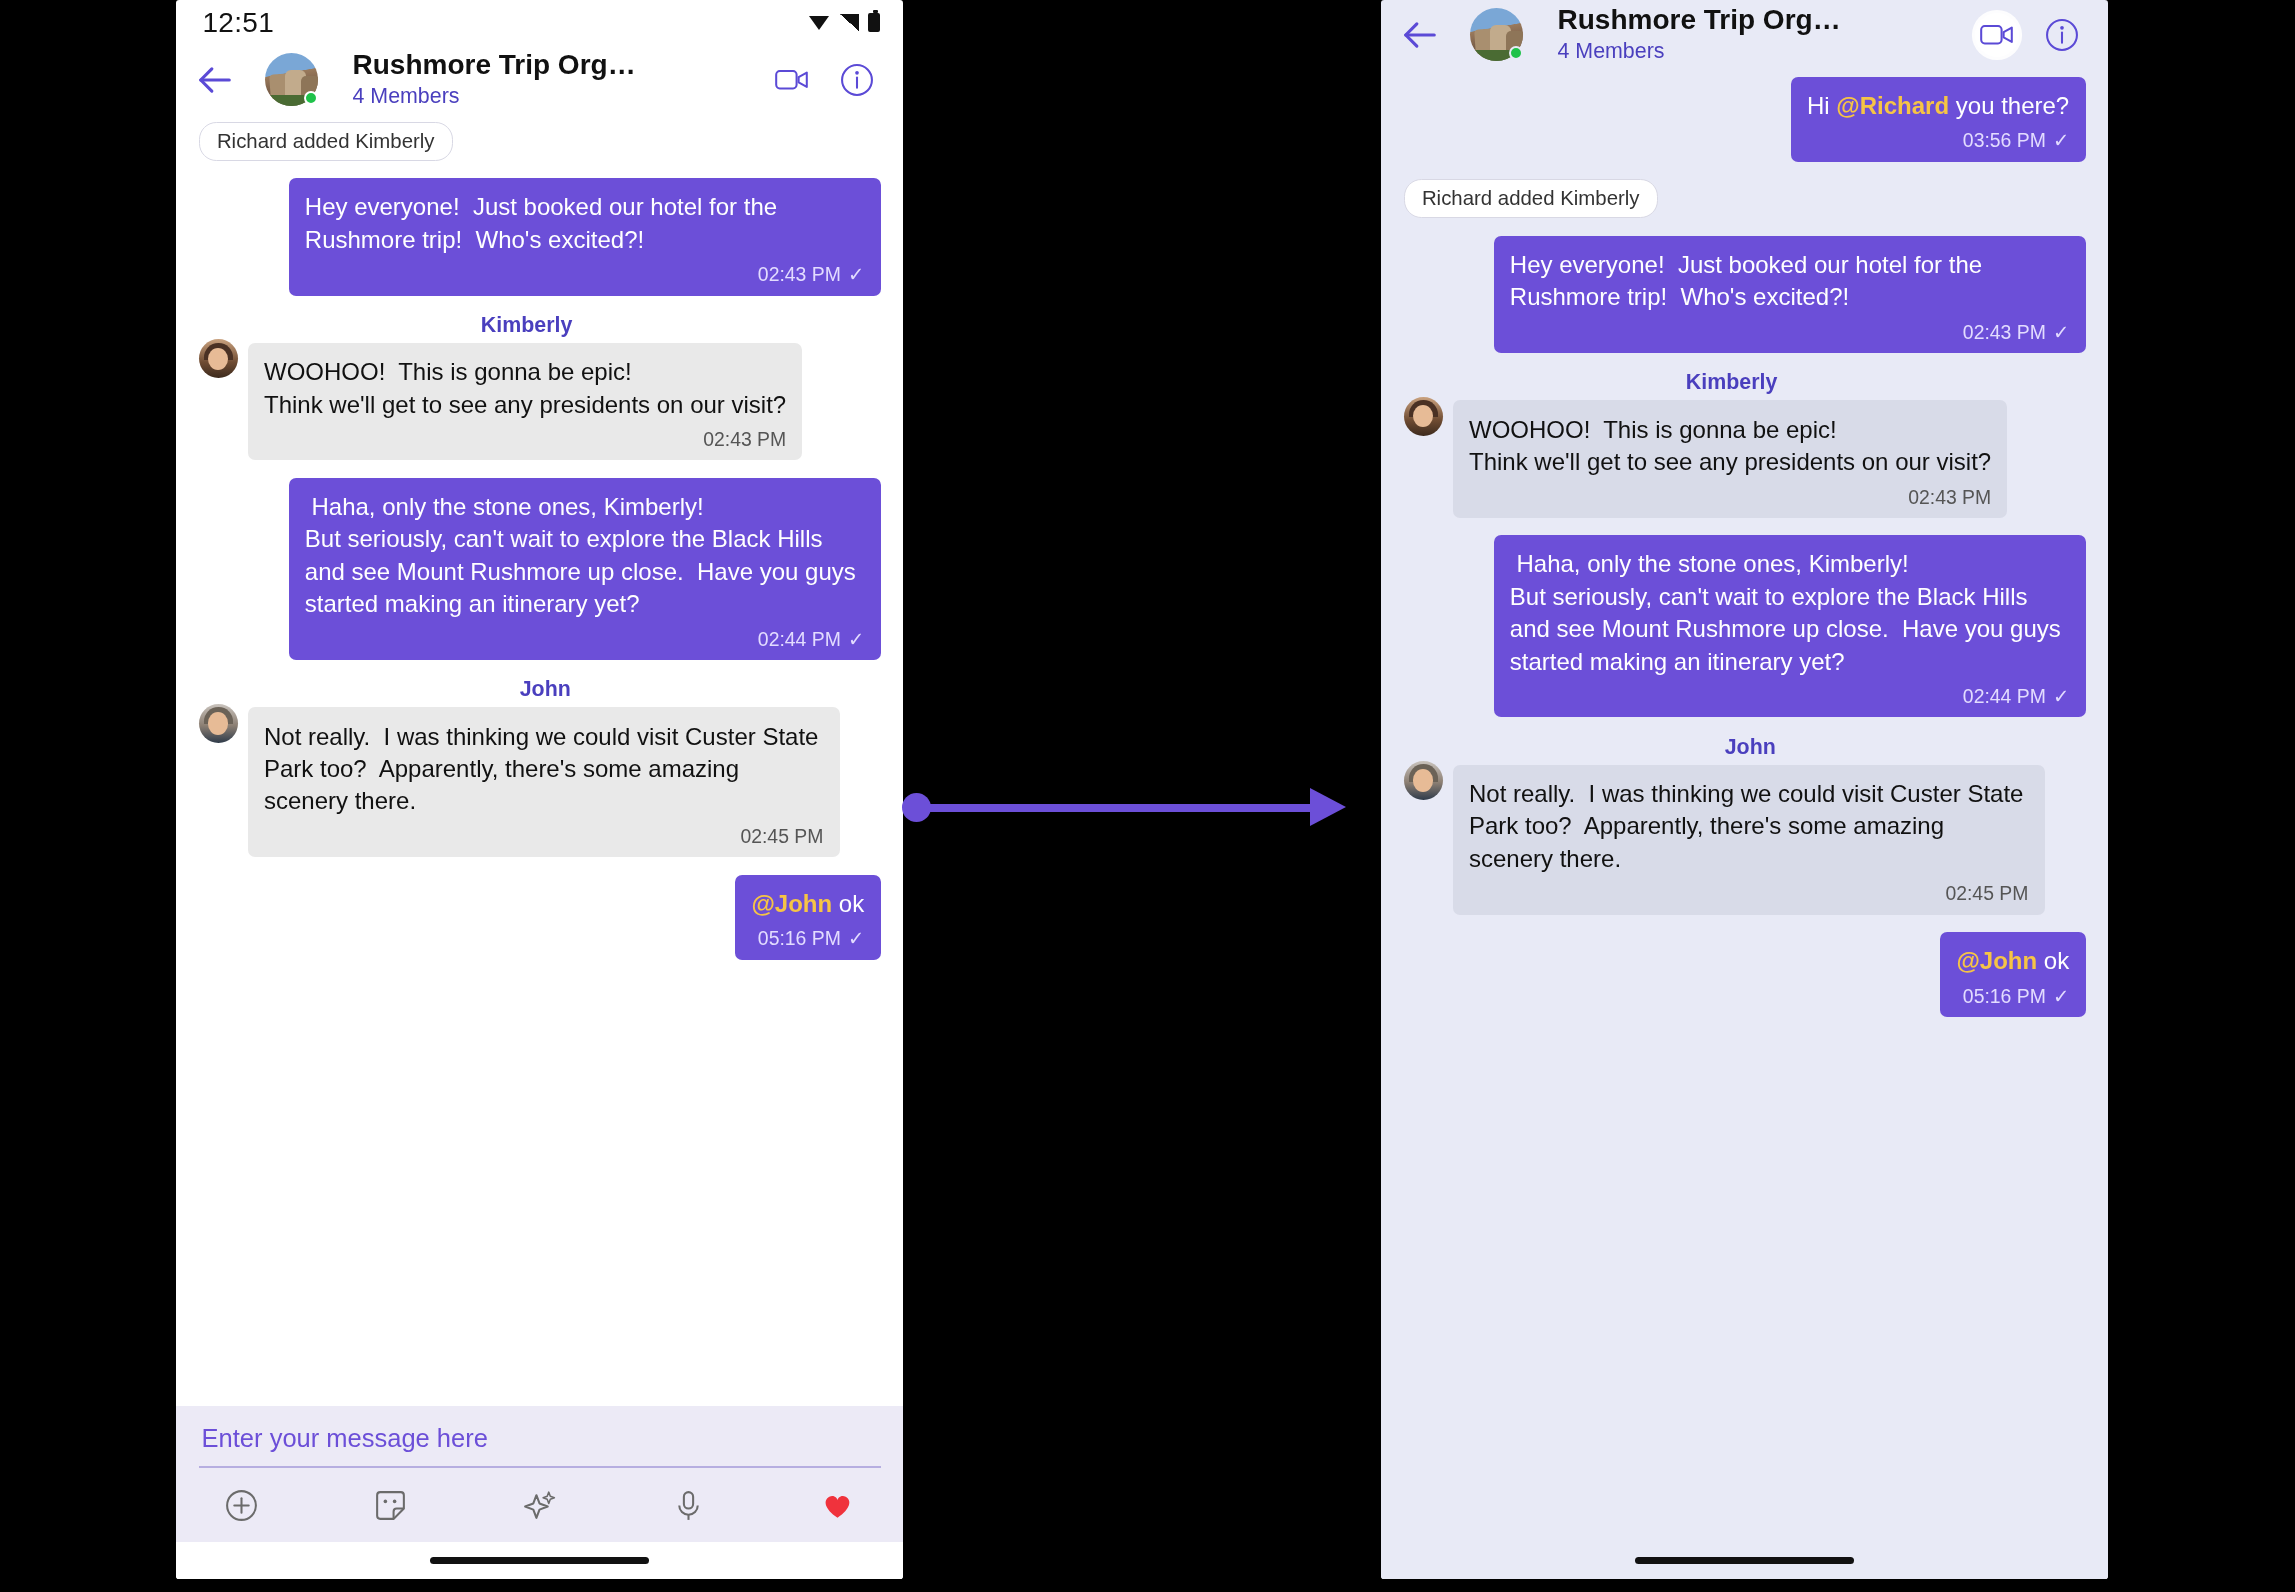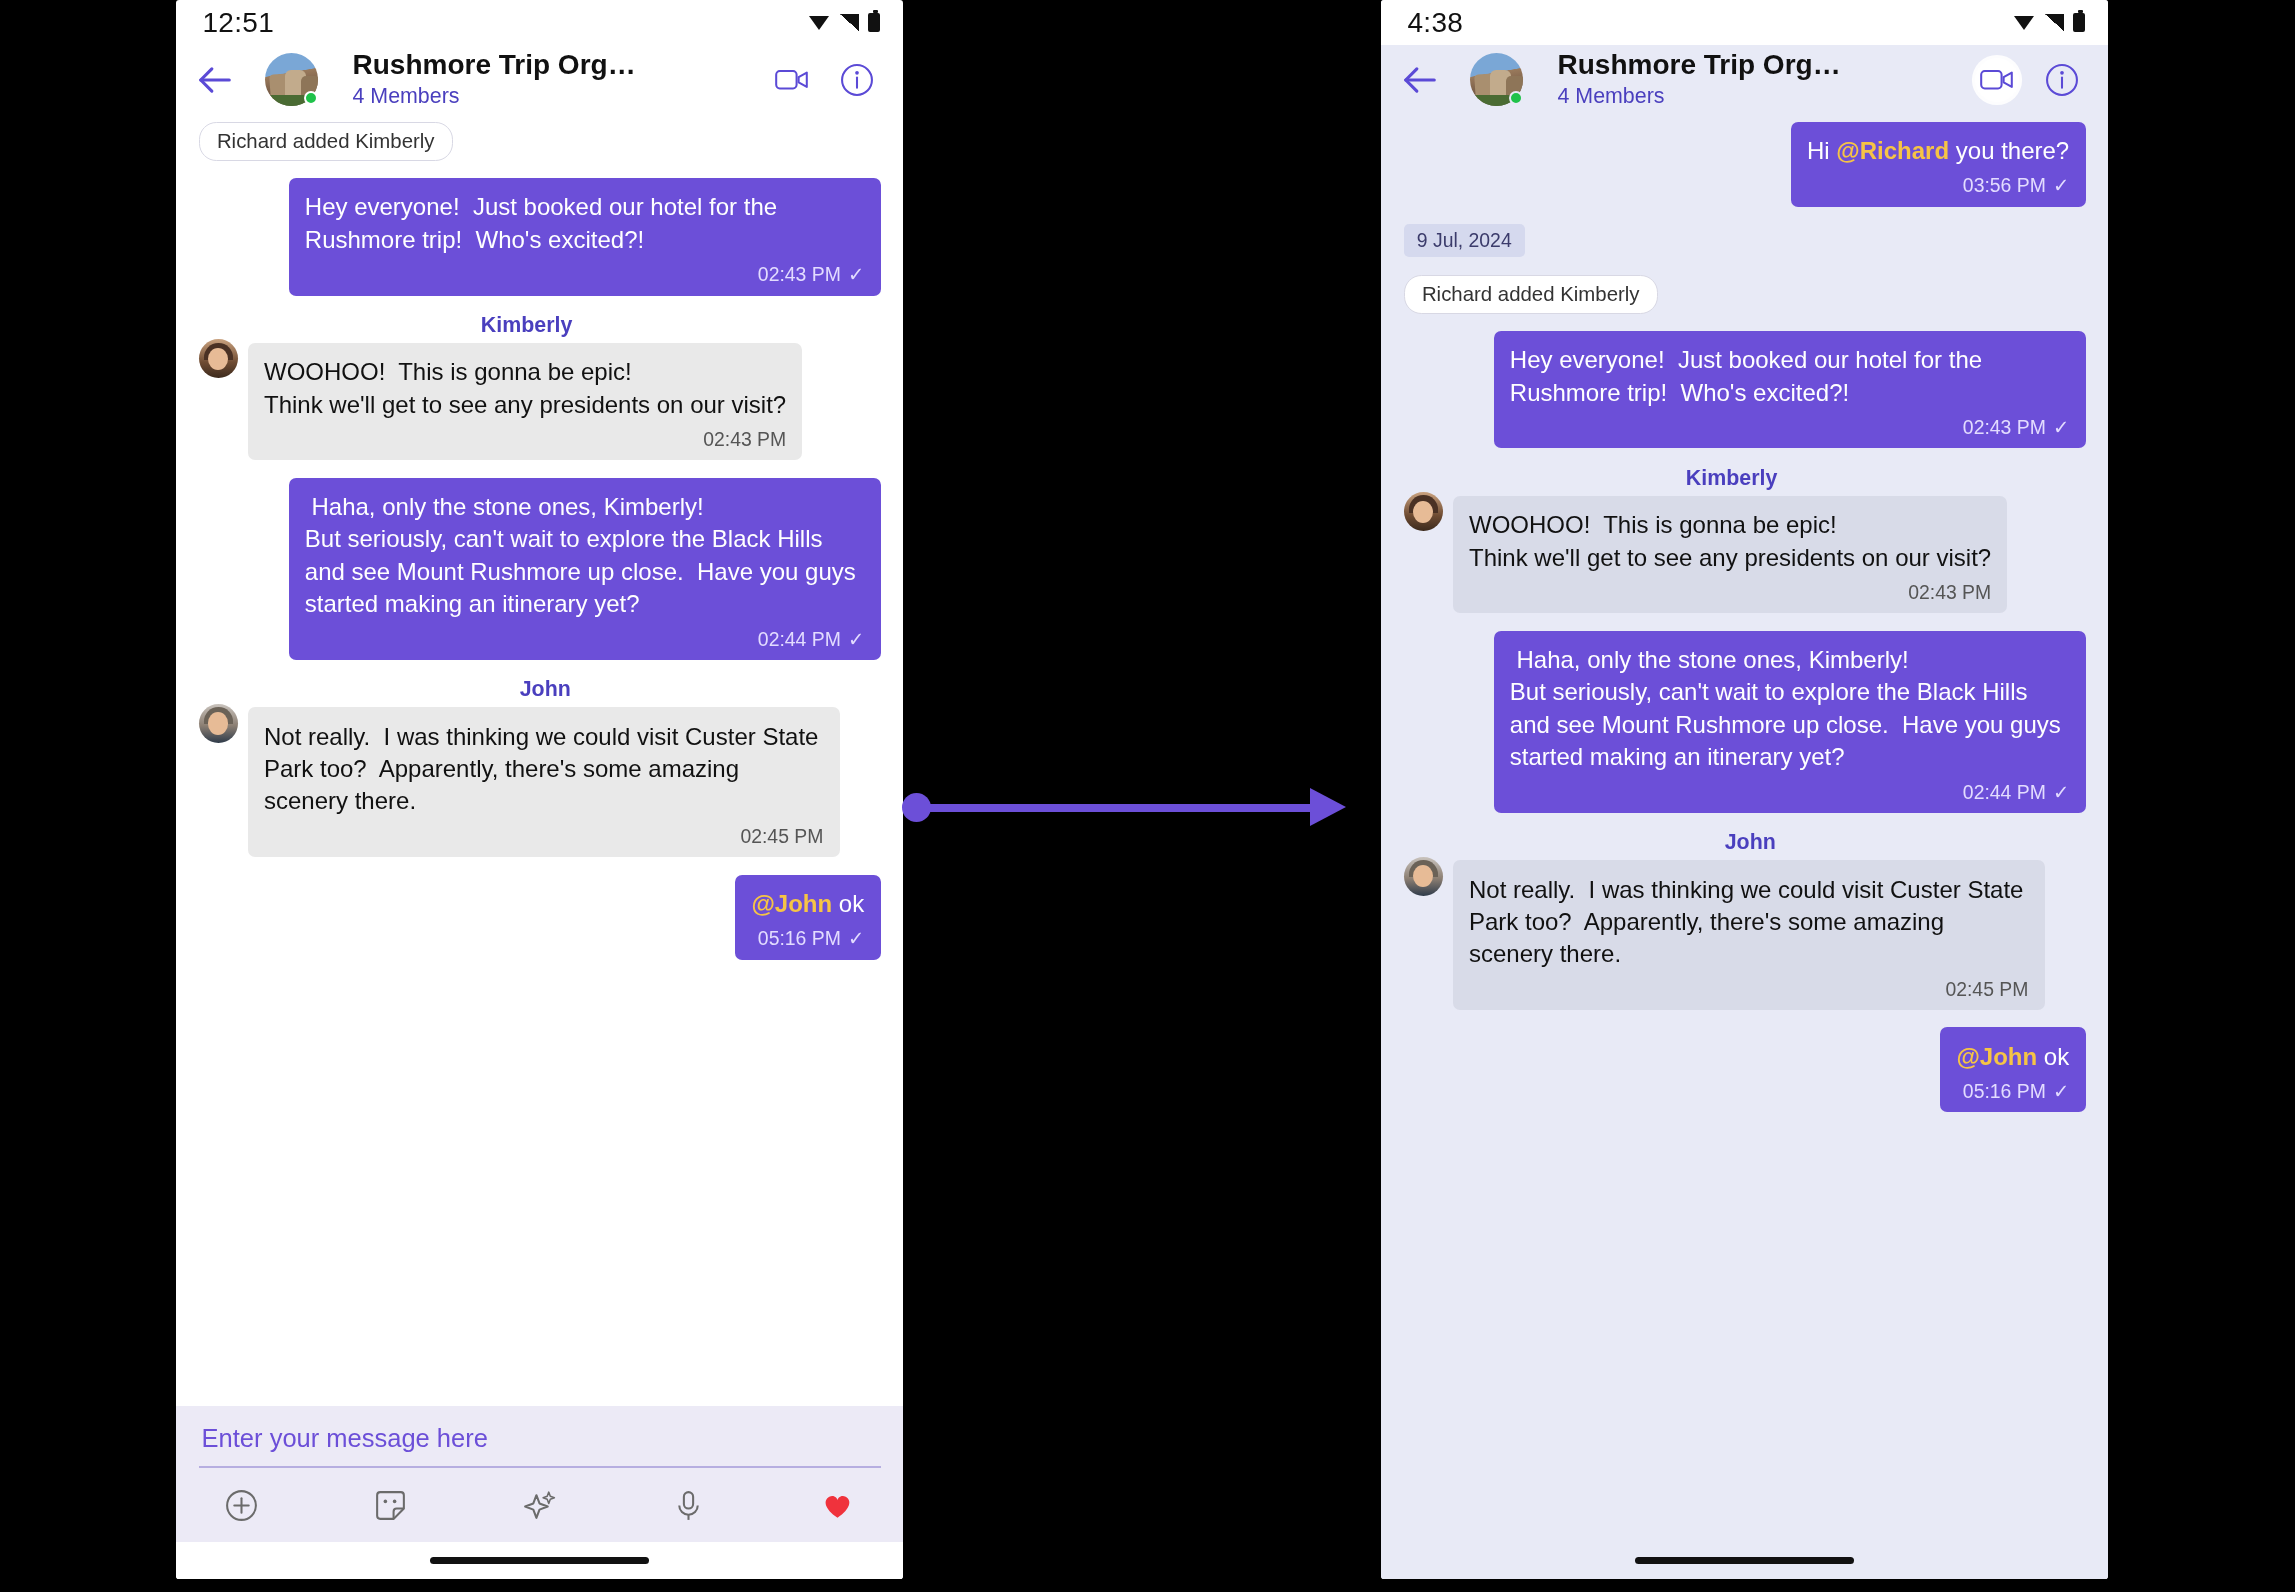--- a/index.html
+++ b/index.html
@@ -326,28 +326,20 @@
   </div>
 
   <div class="arrow">
     <span class="dot"></span>
       <span class="line"></span>
       <span class="head"></span>
   </div>
 
   <div class="phone" id="phone-right">
 
-    <div class="statusbar" style="background:#fff;">
-      <div class="status-time">4:38</div>
-      <div class="status-icons">
-        <span class="ic-wifi"></span>
-        <span class="ic-signal"></span>
-        <span class="ic-batt"></span>
-      </div>
-    </div>
 
     <div class="appbar">
       <div class="back-arrow">
         <svg viewBox="0 0 48 48">
             <path d="M20 10 L6 24 L20 38" fill="none" stroke="#5b4ad6" stroke-width="4" stroke-linecap="round" stroke-linejoin="round"></path>
             <line x1="6" y1="24" x2="42" y2="24" stroke="#5b4ad6" stroke-width="4" stroke-linecap="round"></line>
           </svg>
       </div>
       <div class="avatar-wrap">
         <div class="avatar">
@@ -384,23 +376,20 @@
       <div class="row out">
         <div class="bubble out">
           <div class="btext"><span>Hi </span><span class="mention">@Richard</span><span> you there?</span></div>
           <div class="meta">
             <span class="time">03:56 PM</span>
             <span class="tick">✓</span>
           </div>
         </div>
       </div>
 
-      <div class="row center">
-        <div class="date-pill">9 Jul, 2024</div>
-      </div>
 
       <div class="row center">
         <div class="sys-pill">Richard added Kimberly</div>
       </div>
 
       <div class="row out">
         <div class="bubble out">
           <div class="btext">Hey everyone!  Just booked our hotel for the Rushmore trip!  Who's excited?!</div>
           <div class="meta">
             <span class="time">02:43 PM</span>

